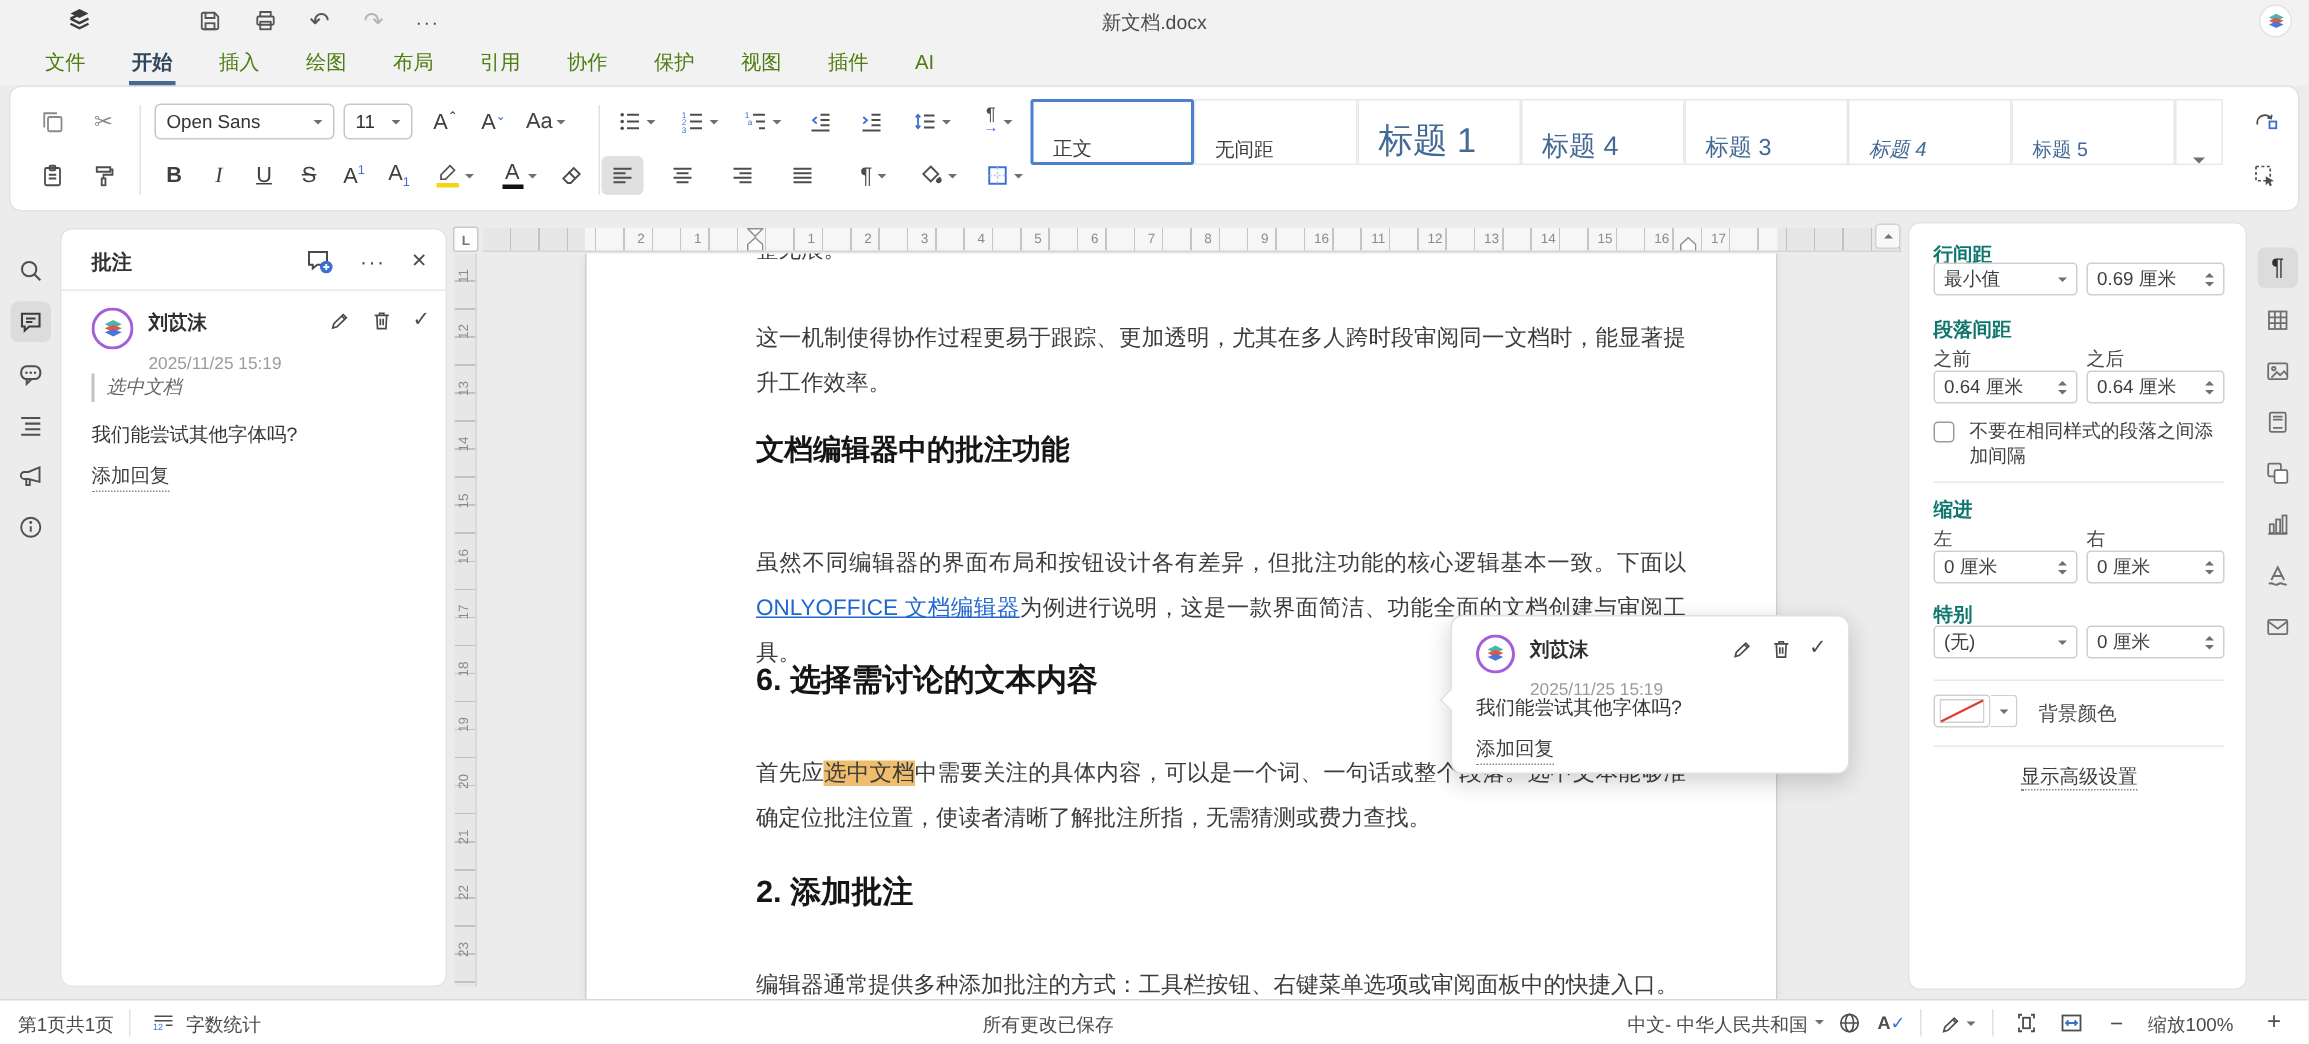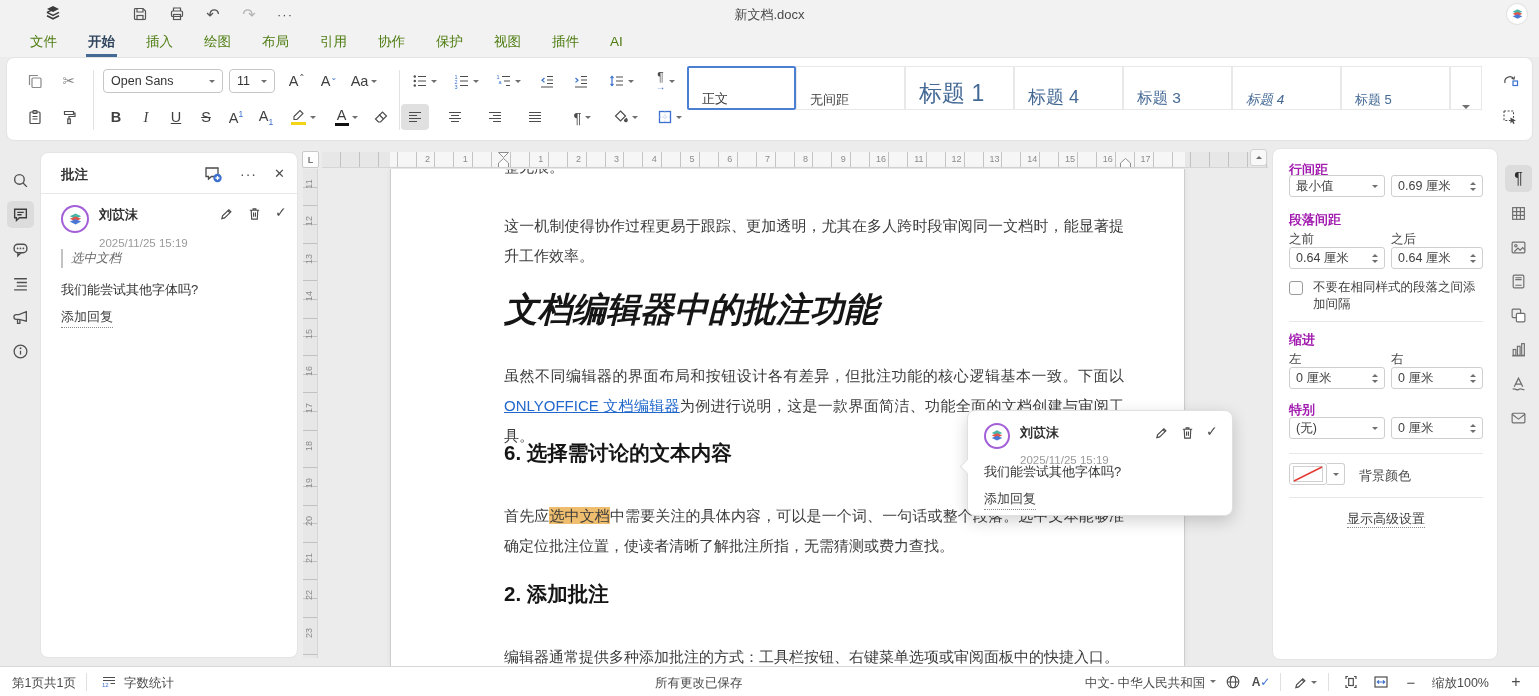--- a/index.html
+++ b/index.html
@@ -69,33 +69,33 @@
   .hruler .zone { position:absolute; left:68px; top:0; width:795px; height:16px; background:#f6f6f6; }
   .hticks { position:absolute; inset:0; background-image:repeating-linear-gradient(90deg, transparent 0 17.9px, #b8b8b8 17.9px 18.9px); opacity:.8; }
   .vruler { position:absolute; left:303px; top:169px; width:15px; height:489px; background:#e7e7e7; border-right:1px solid #d5d5d5; overflow:hidden; }
   .vticks { position:absolute; inset:0; background-image:repeating-linear-gradient(180deg, transparent 0 17.7px, #b8b8b8 17.7px 18.7px); opacity:.8; }
   .rnum { position:absolute; top:2px; font-size:9px; color:#8b8b8b; transform:translateX(-50%); }
   .vnum { left:1px; transform:rotate(-90deg); }
   .cornerbox { position:absolute; left:302px; top:151px; width:17px; height:17px; background:#fdfdfd; border:1px solid #c9c9c9; border-radius:2px; display:flex; align-items:center; justify-content:center; font-size:9px; font-weight:bold; color:#777; }
   .page { position:absolute; left:390px; top:169px; width:795px; height:497px; background:#fff; border-left:1px solid #cdcdcd; border-right:1px solid #cdcdcd; overflow:hidden; box-shadow:0 0 6px rgba(0,0,0,.06); }
   .doc-content { position:absolute; left:113px; top:0; width:620px; }
   .doc-p { position:absolute; left:0; width:620px; font-size:15px; line-height:30px; color:#3c3c3c; text-align:justify; }
-  .doc-h1 { position:absolute; left:0; width:620px; font-size:34px; font-weight:bold; color:#151515;font-style:italic; }
+  .doc-h1 { position:absolute; left:0; width:620px; font-size:19px; font-weight:bold; color:#151515; }
   .doc-h2 { position:absolute; left:0; width:620px; font-size:20.5px; font-weight:bold; color:#151515; }
   .doc-link { color:var(--link); text-decoration:underline; }
   .hl { background:var(--hl); }
   .scrollup { position:absolute; left:1250px; top:149px; width:17px; height:17px; background:#f8f8f8; border:1px solid #d2d2d2; border-radius:3px; display:flex; align-items:center; justify-content:center; }
 
   
   .popup { position:absolute; left:967px; top:410px; width:266px; height:106px; background:#fff; border:1px solid #e0e0e0; border-radius:8px; box-shadow:0 5px 16px rgba(0,0,0,.18); z-index:5; }
   .popup .tail { position:absolute; left:-6px; top:50px; width:11px; height:11px; background:#fff; border-left:1px solid #e0e0e0; border-bottom:1px solid #e0e0e0; transform:rotate(45deg); }
 
   
   .rp { position:absolute; left:1272px; top:148px; width:226px; height:512px; }
-  .plabel { font-size:13px; font-weight:bold; color:#a21caf; }
+  .plabel { font-size:13px; font-weight:bold; color:#0f766e; }
   .slabel { font-size:12.5px; color:#4a4a4a; }
   .ctl { position:absolute; display:flex; align-items:center; border:1px solid #cfcfcf; border-radius:3px; background:#fff; height:22px; font-size:12.5px; color:#3f3f3f; padding:0 6px; justify-content:space-between; }
   .spincol { display:flex; flex-direction:column; gap:3px; align-items:center; }
   .chkbox { position:absolute; width:14px; height:14px; border:1px solid #9b9b9b; border-radius:3px; background:#fff; }
   .chklabel { position:absolute; font-size:12.5px; color:#3f3f3f; line-height:17px; }
   .adv-link { font-size:13px; color:#3d3d3d; border-bottom:1px dotted #8a8a8a; padding-bottom:1px; }
 
   
   .statusbar { position:absolute; left:0; top:666px; width:100%; height:30px; background:#fff; border-top:1px solid #d8d8d8; }
   .sb-text { position:absolute; top:8px; font-size:12.5px; color:#4a4a4a; }

